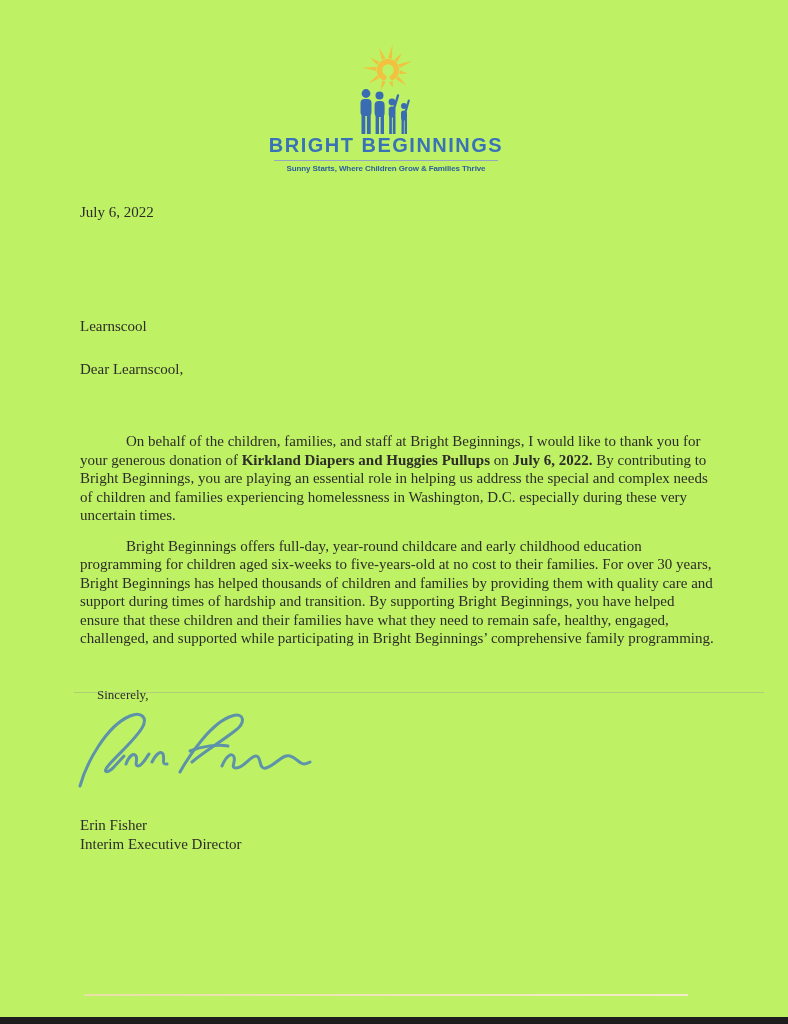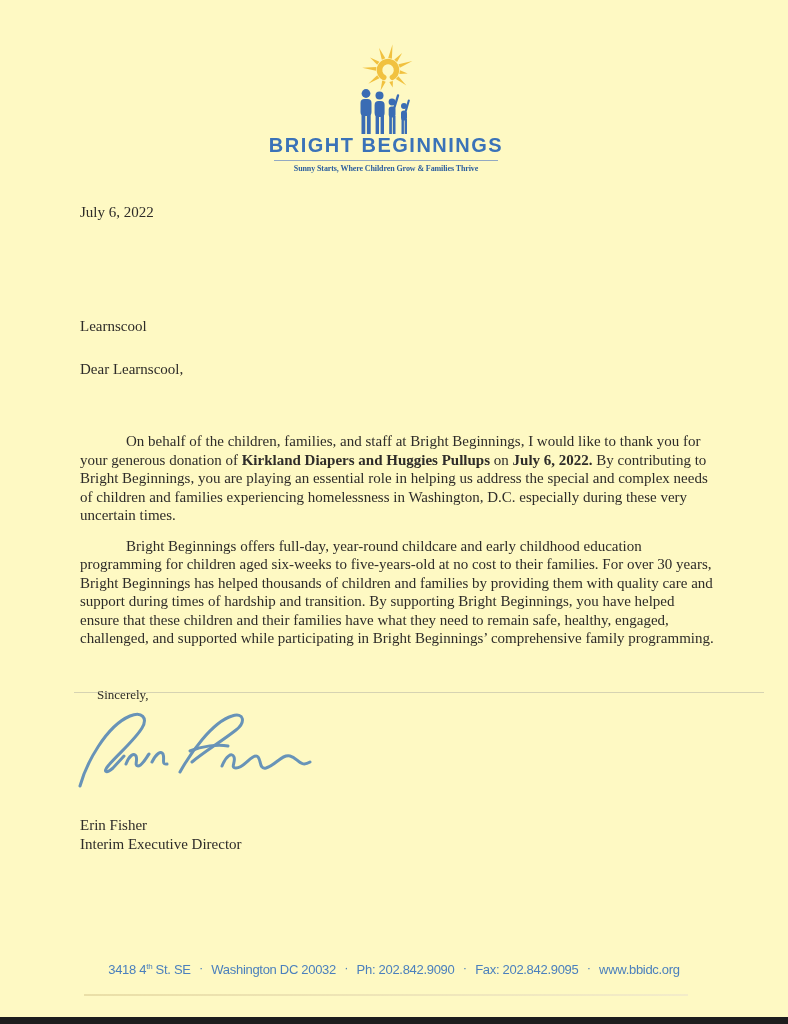--- a/index.html
+++ b/index.html
@@ -1,32 +1,32 @@
 <!DOCTYPE html>
 <html><head>
 <meta charset="utf-8">
 <style>
   html,body { margin:0; padding:0; background:#e8e8e8; }
   .page {
     position:relative; width:788px; height:1024px; margin:0 auto;
-    background:#fef9c3; overflow:hidden;
+    background:#bef264; overflow:hidden;
     font-family:"Liberation Serif", serif; color:#2e2c29;
   }
   
   .logo { position:absolute; top:42px; left:386px; transform:translateX(-50%);
           display:flex; flex-direction:column; align-items:center; width:260px; }
   .logo svg { display:block; }
   .logo-wordmark {
     margin-top:-2px; font-family:"Liberation Sans", sans-serif;
     font-size:20px; font-weight:700; letter-spacing:1.5px; color:#3a72b8;
     white-space:nowrap;
   }
   .logo-rule { width:224px; height:1px; background:#93a9c2; margin-top:3px; }
   .logo-tagline {
-    margin-top:3px; font-family:Liberation Serif, serif;
+    margin-top:3px; font-family:Liberation Sans, sans-serif;
     font-size:8px; font-weight:700; letter-spacing:-0.1px; color:#2d5f9e;
     white-space:nowrap;
   }
   
   .date       { position:absolute; left:80px; top:204px; font-size:15px; }
   .recipient  { position:absolute; left:80px; top:276px; font-size:15px;margin-top:42px; }
   .salutation { position:absolute; left:80px; top:361px; font-size:15px; }
   .body-text  { position:absolute; left:80px; top:392px; width:636px;
                 font-size:15px; line-height:18.5px;margin-top:40px; }
   .body-text p { margin:0 0 12px 0; text-indent:46px; }
@@ -119,27 +119,16 @@
       <path d="M118 47 C130 42, 146 40, 156 42"></path>
       <path d="M150 62 C154 52, 160 48, 162 53 C164 58, 158 64, 164 64 C172 64, 178 52, 184 52 C190 52, 186 66, 194 64 C204 61, 210 50, 218 52 C226 54, 228 64, 238 58"></path>
     </g>
   </svg>
 
   <div class="signer">
     <div>Erin Fisher</div>
     <div>Interim Executive Director</div>
   </div>
 
-  <div class="footer">
-    <span><span>3418 4</span><sup>th</sup><span> St. SE</span></span>
-    <span class="sep">·</span>
-    <span>Washington DC 20032</span>
-    <span class="sep">·</span>
-    <span>Ph: 202.842.9090</span>
-    <span class="sep">·</span>
-    <span>Fax: 202.842.9095</span>
-    <span class="sep">·</span>
-    <span>www.bbidc.org</span>
-  </div>
   <div class="footer-rule"></div>
   <div class="scan-bottom-bar"></div>
 
 </div>
 
 </body></html>

